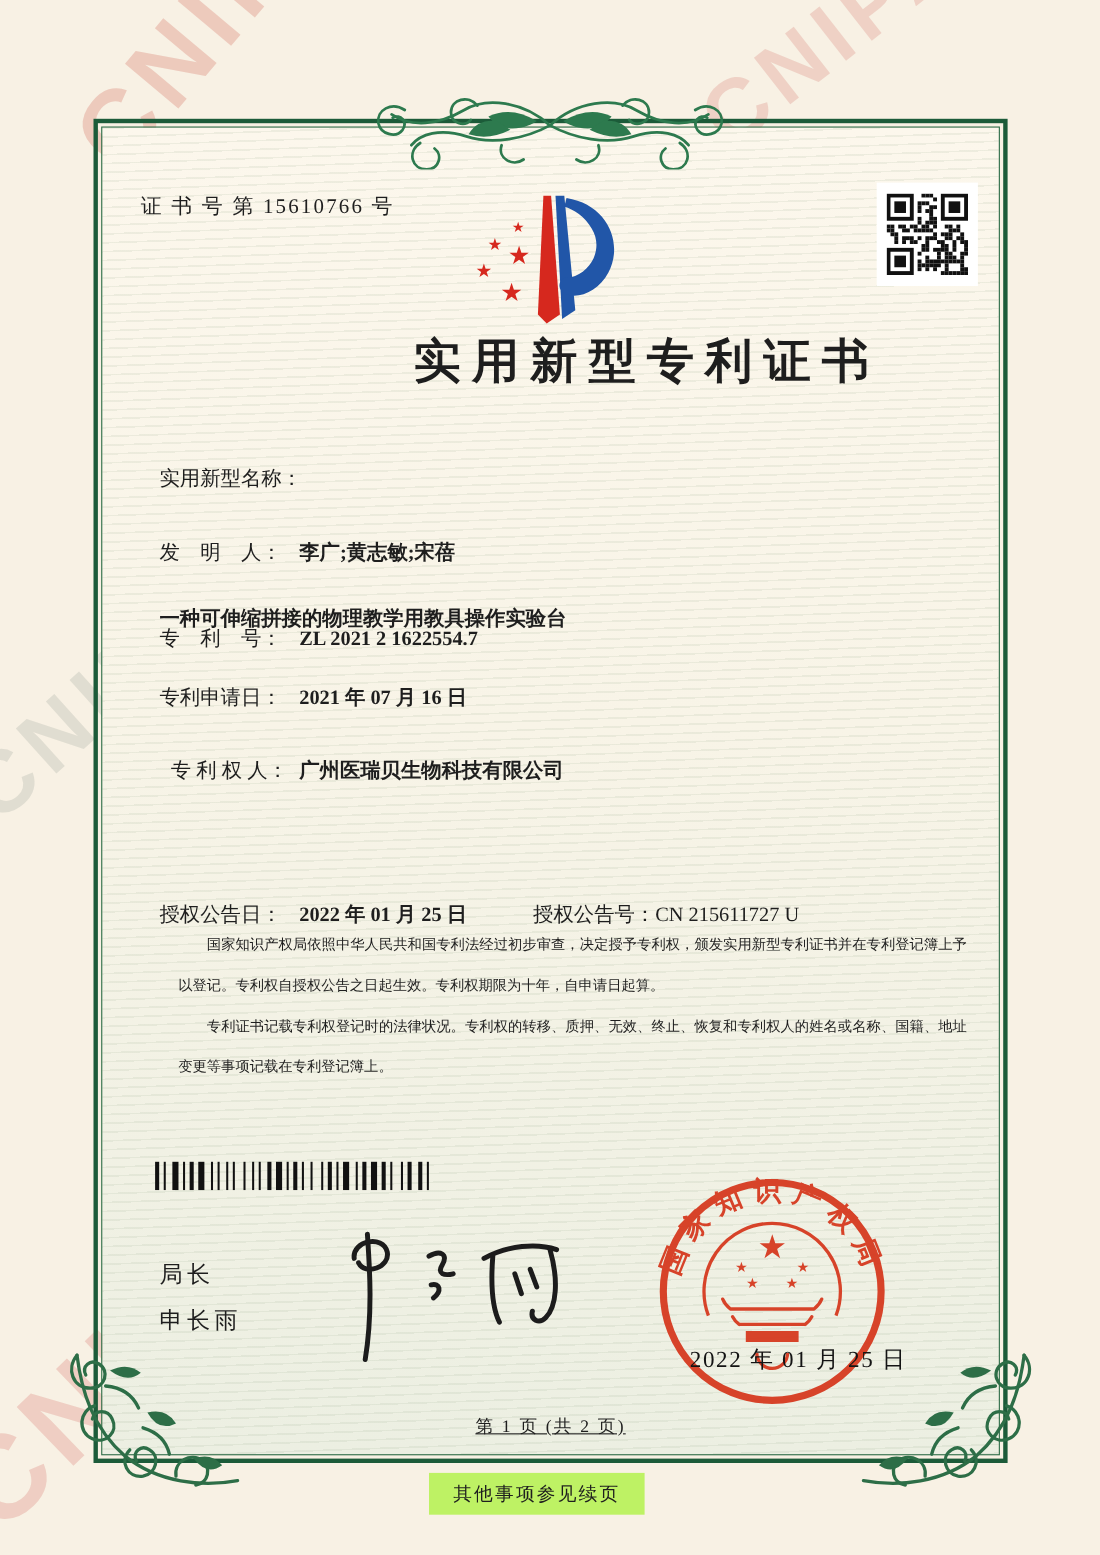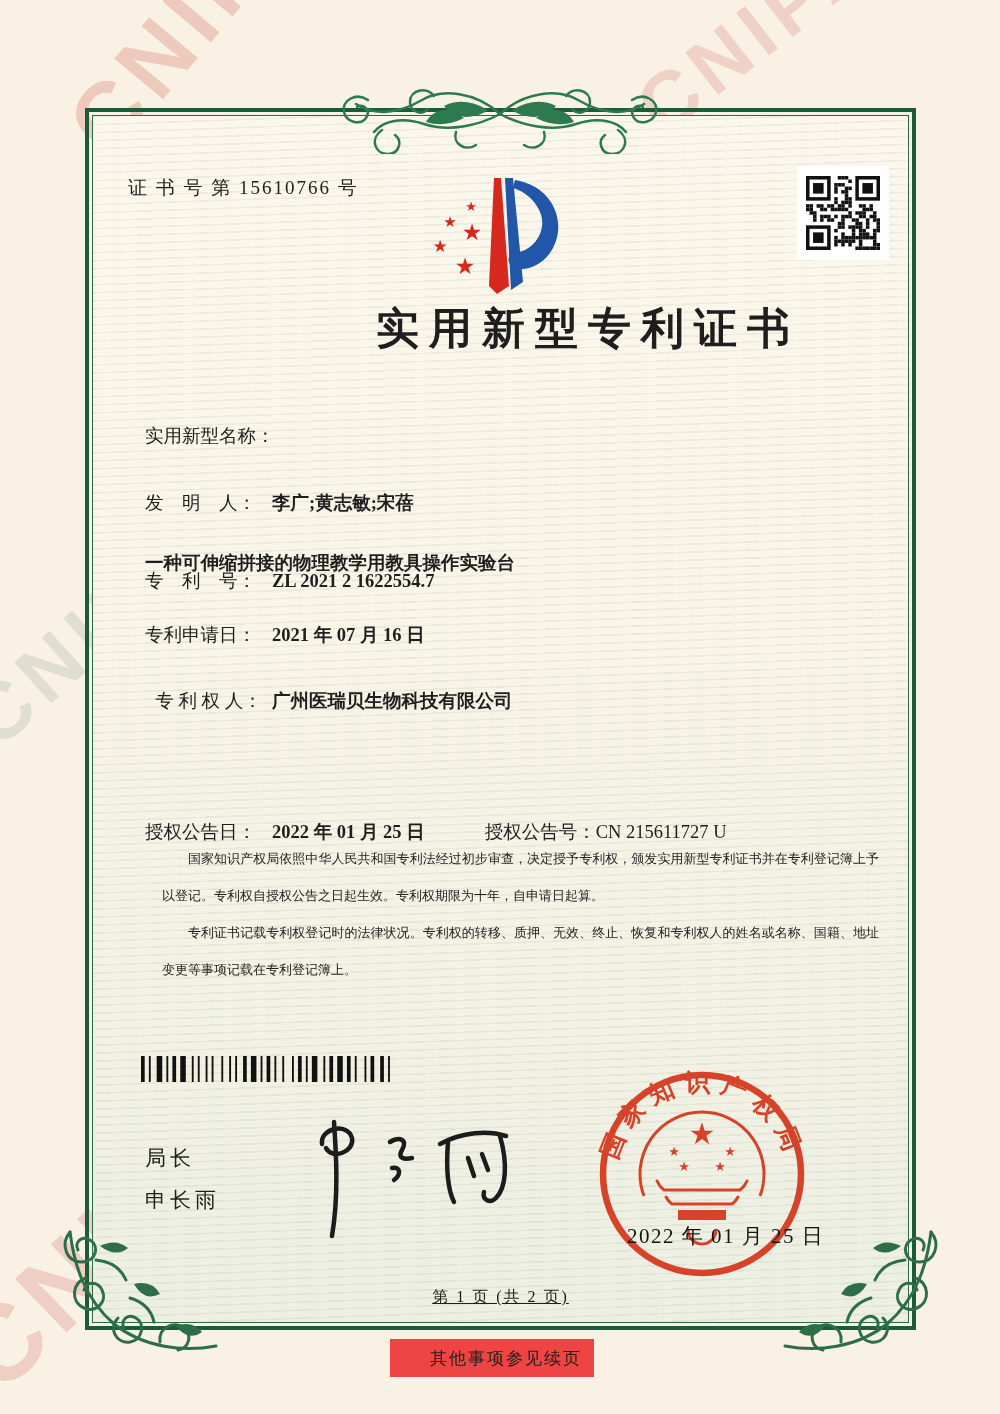--- a/index.html
+++ b/index.html
@@ -46,22 +46,22 @@
   }
   .paras p{margin:0; text-indent:2em;}
   .barcode{position:absolute; left:140px; top:1056px;}
   .officer-title{position:absolute; left:145px; top:1144px; font-size:21px; letter-spacing:4px;}
   .officer-name{position:absolute; left:145px; top:1186px; font-size:21px; letter-spacing:4px;}
   .signature{position:absolute; left:262px; top:1102px;}
   .seal{position:absolute; left:592px; top:1064px; opacity:.95;}
   .seal-date{position:absolute; left:627px; top:1222px; font-size:21px; letter-spacing:1.5px; color:#141414;}
   .footer-page{position:absolute; left:85px; top:1287px; width:831px; text-align:center; font-size:16px; letter-spacing:2px;text-decoration:underline;}
   .cont-box{
-    position:absolute; left:390px; top:1339px; width:176px; height:38px; background:#ef4444;
-    display:flex; align-items:center; justify-content:center; font-size:17px; letter-spacing:2px; z-index:3;padding-left:28px;
+    position:absolute; left:390px; top:1339px; width:196px; height:38px; background:#bef264;
+    display:flex; align-items:center; justify-content:center; font-size:17px; letter-spacing:2px; z-index:3;
   }
   .ornament-top{position:absolute; left:338px; top:74px; z-index:4;}
   .corner{position:absolute; z-index:4;}
   .corner-bl{left:56px; top:1226px;}
   .corner-br{left:780px; top:1226px; transform:scaleX(-1);}
 </style>
 </head>
 <body>
 
 <div class="page">

